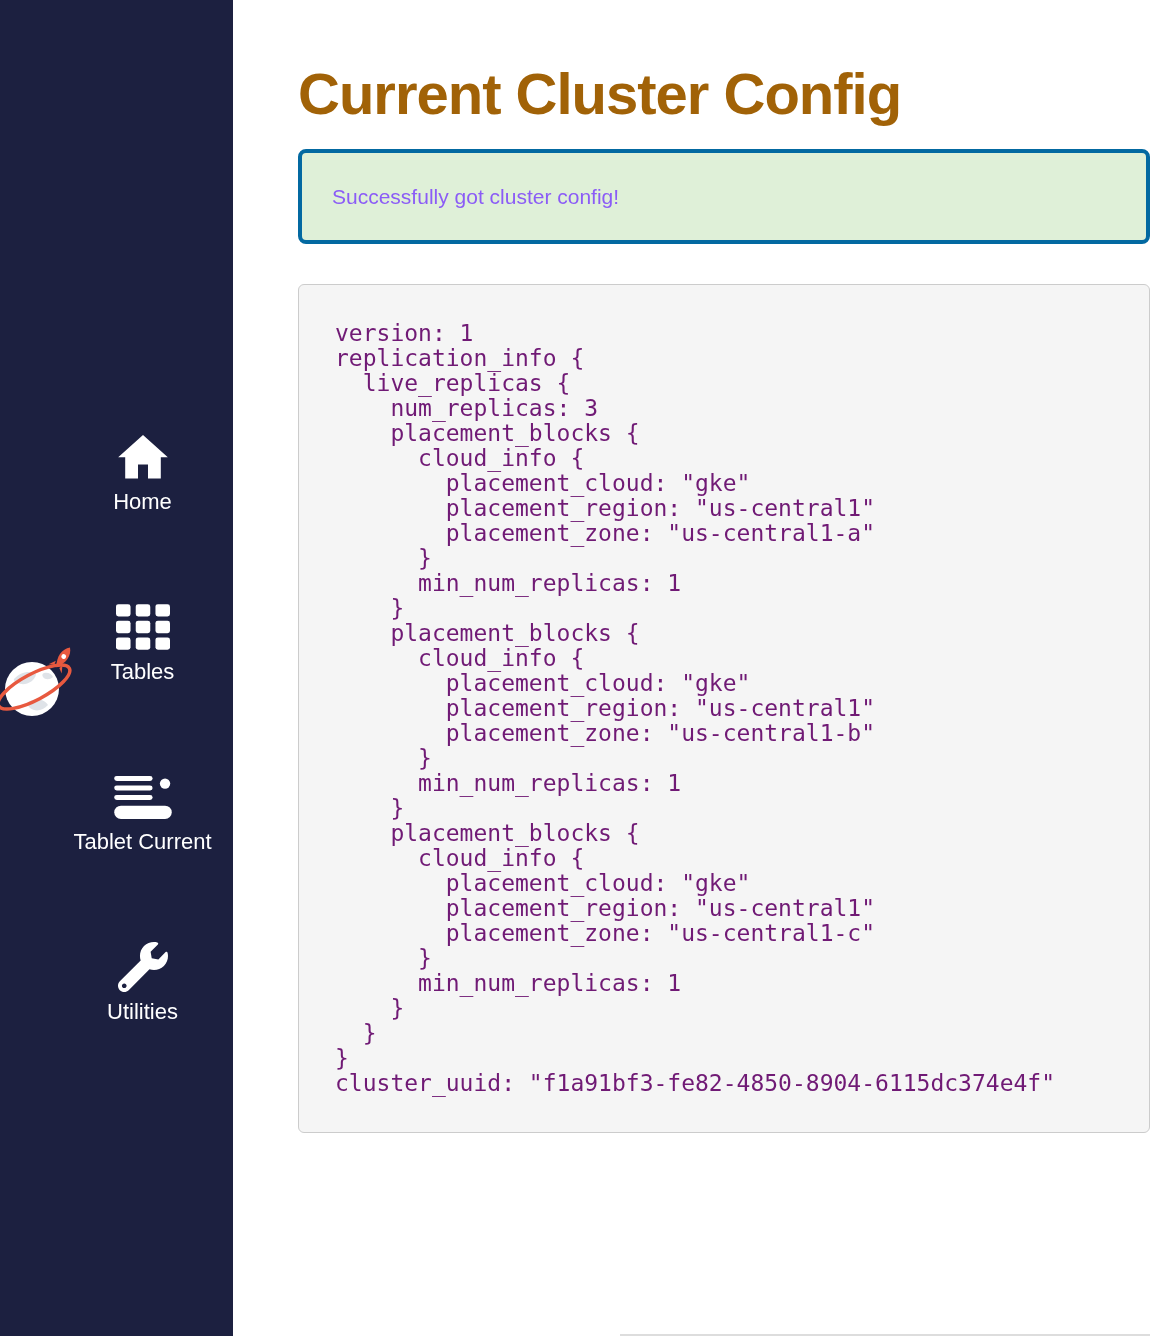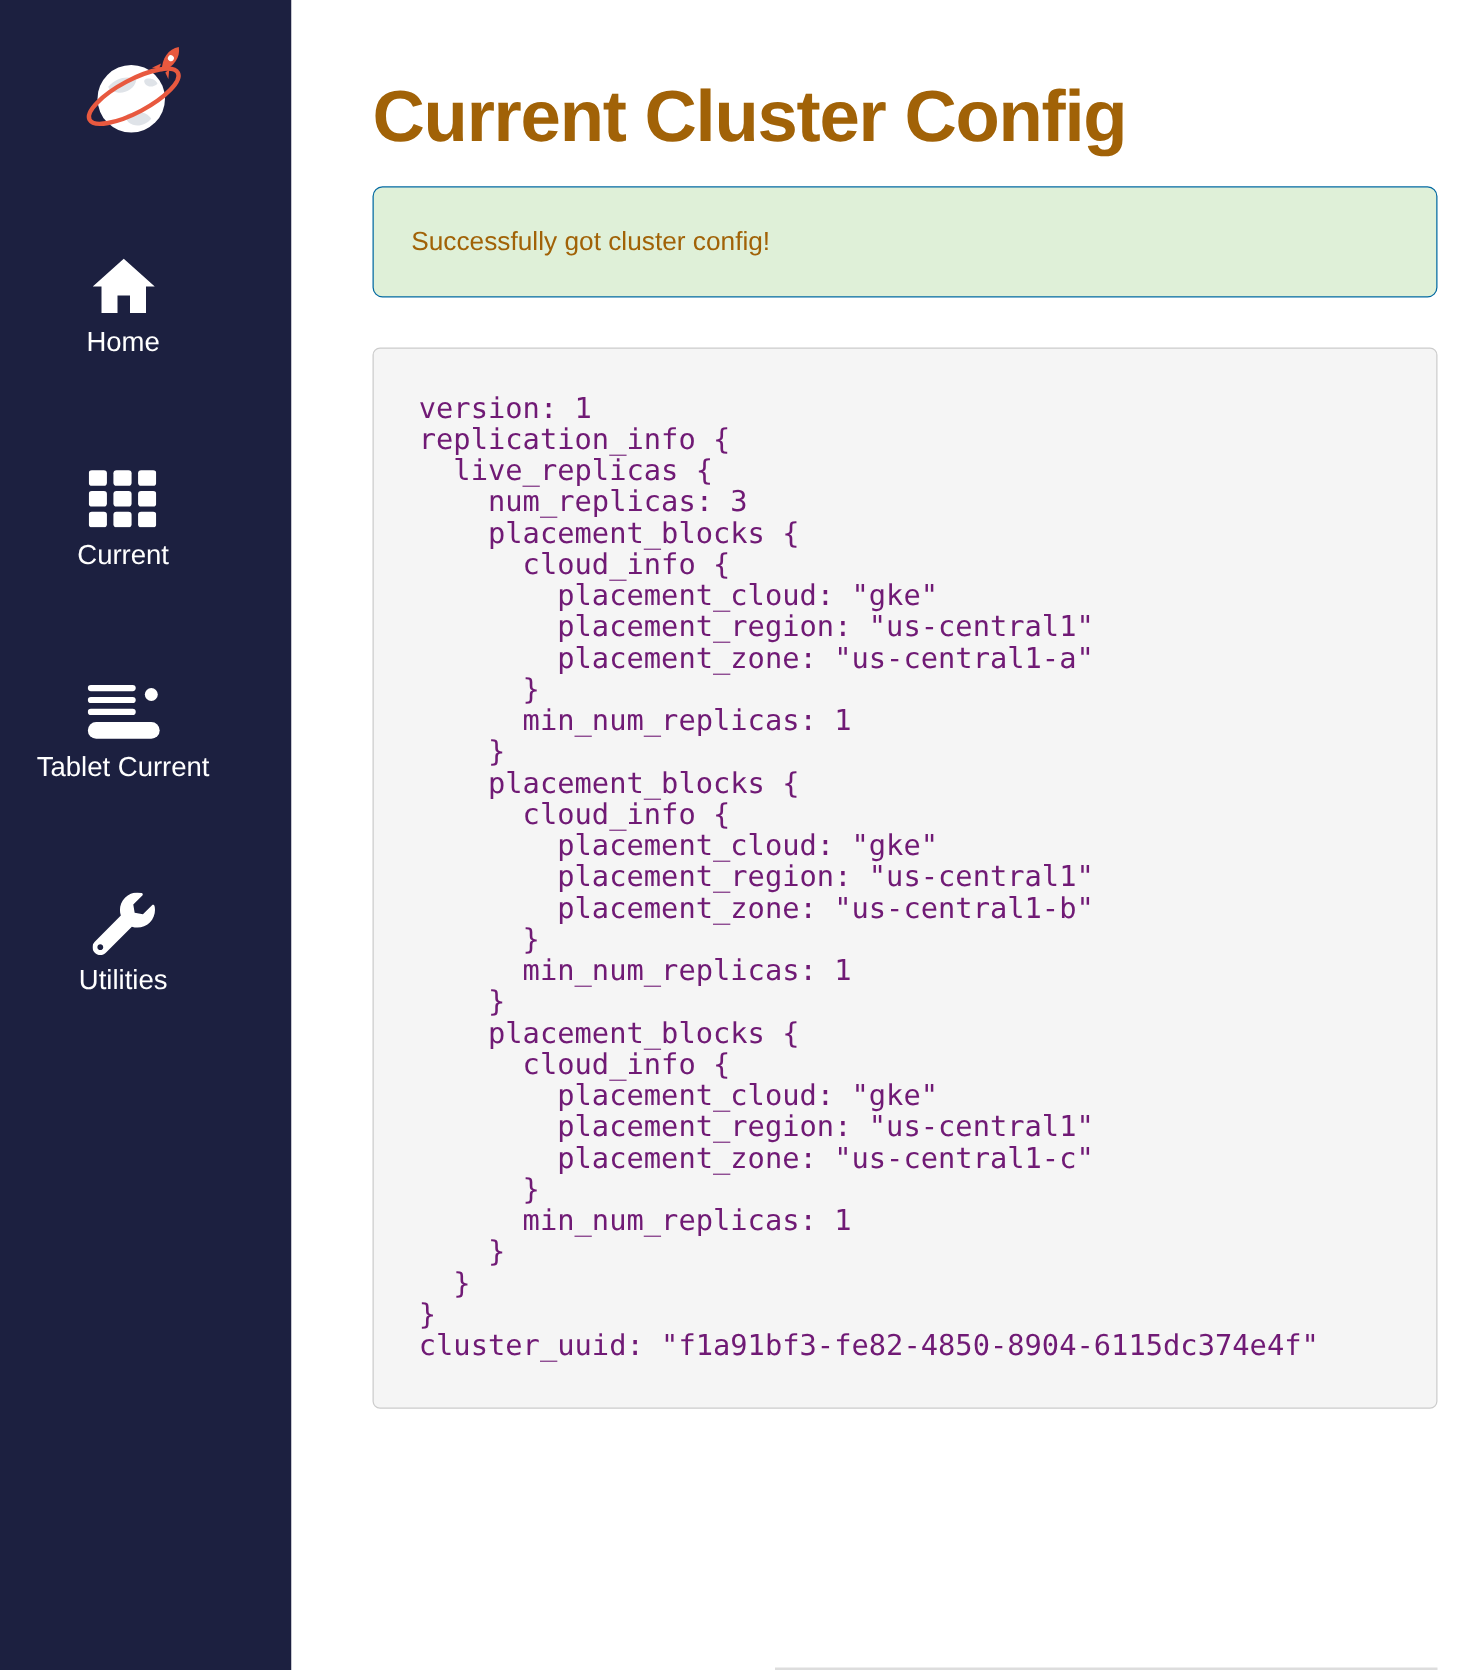--- a/index.html
+++ b/index.html
@@ -8,21 +8,21 @@
     font-family:"Liberation Sans","DejaVu Sans",sans-serif;
     background:#ffffff;
     overflow:hidden;
   }
   .app { display:flex; width:100%; height:100%; }
 
   
   .sidebar {
     width:233px; flex-shrink:0; height:100%;
     background:#1c2040;
-    display:flex; flex-direction:column; align-items:center;
+    display:flex; flex-direction:row; align-items:center;
     padding-top:33px;
   }
   .logo {
     width:88px; height:84px;
     transform:translateX(-8px);
     cursor:pointer;
   }
   .logo svg { overflow:visible; }
   .nav {
     display:flex; flex-direction:column; align-items:center;
@@ -53,23 +53,23 @@
   .page-title {
     font-size:58px;
     font-weight:700;
     color:#a16207;
     letter-spacing:-1px;
     line-height:1.16;
     margin-bottom:22px;
   }
   .alert-success {
     background:#dff0d8;
-    border:1px solid #0369a1;
+    border:4px solid #0369a1;
     border-radius:8px;
-    color:#a16207;
+    color:#8b5cf6;
     font-size:21px;
     line-height:25px;
     padding:31px 30px;
     margin-bottom:40px;
   }
   .config-pre {
     background:#f5f5f5;
     border:1px solid #cccccc;
     border-radius:6px;
     padding:36px;
@@ -128,21 +128,21 @@
             <rect x="9.5" y="0" width="7" height="6" rx="1.2" fill="#ffffff"></rect>
             <rect x="19" y="0" width="7" height="6" rx="1.2" fill="#ffffff"></rect>
             <rect x="0" y="8" width="7" height="6" rx="1.2" fill="#ffffff"></rect>
             <rect x="9.5" y="8" width="7" height="6" rx="1.2" fill="#ffffff"></rect>
             <rect x="19" y="8" width="7" height="6" rx="1.2" fill="#ffffff"></rect>
             <rect x="0" y="16" width="7" height="6" rx="1.2" fill="#ffffff"></rect>
             <rect x="9.5" y="16" width="7" height="6" rx="1.2" fill="#ffffff"></rect>
             <rect x="19" y="16" width="7" height="6" rx="1.2" fill="#ffffff"></rect>
           </svg>
         </span>
-        <span class="nav-label">Current</span>
+        <span class="nav-label">Tables</span>
       </a>
 
       <a class="nav-item">
         <span class="nav-icon">
           <svg viewBox="0 0 30 24" width="58" height="46">
             <rect x="0" y="1" width="20" height="2.6" rx="1.3" fill="#ffffff"></rect>
             <rect x="0" y="6" width="20" height="2.6" rx="1.3" fill="#ffffff"></rect>
             <rect x="0" y="11" width="20" height="2.6" rx="1.3" fill="#ffffff"></rect>
             <circle cx="26.5" cy="5" r="2.7" fill="#ffffff"></circle>
             <rect x="0" y="16.5" width="30" height="7" rx="3.5" fill="#ffffff"></rect>

